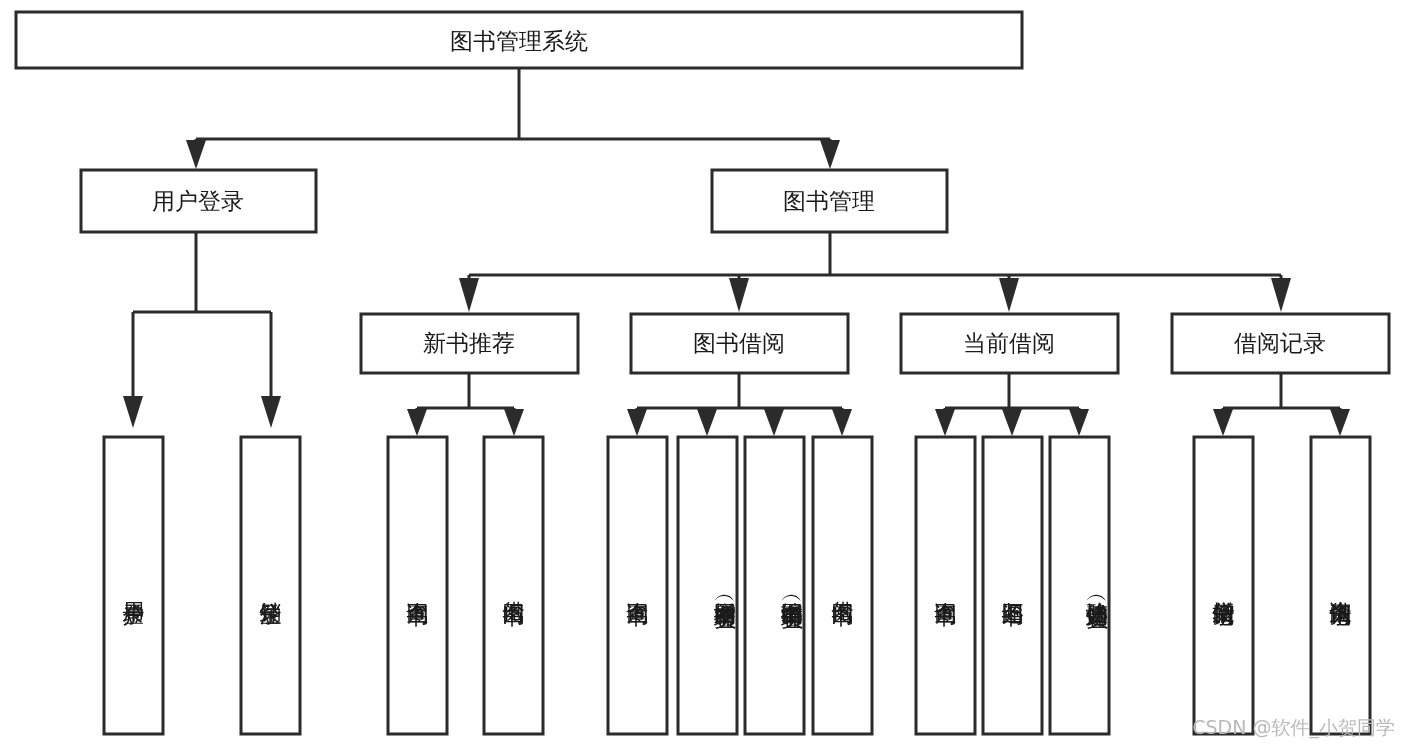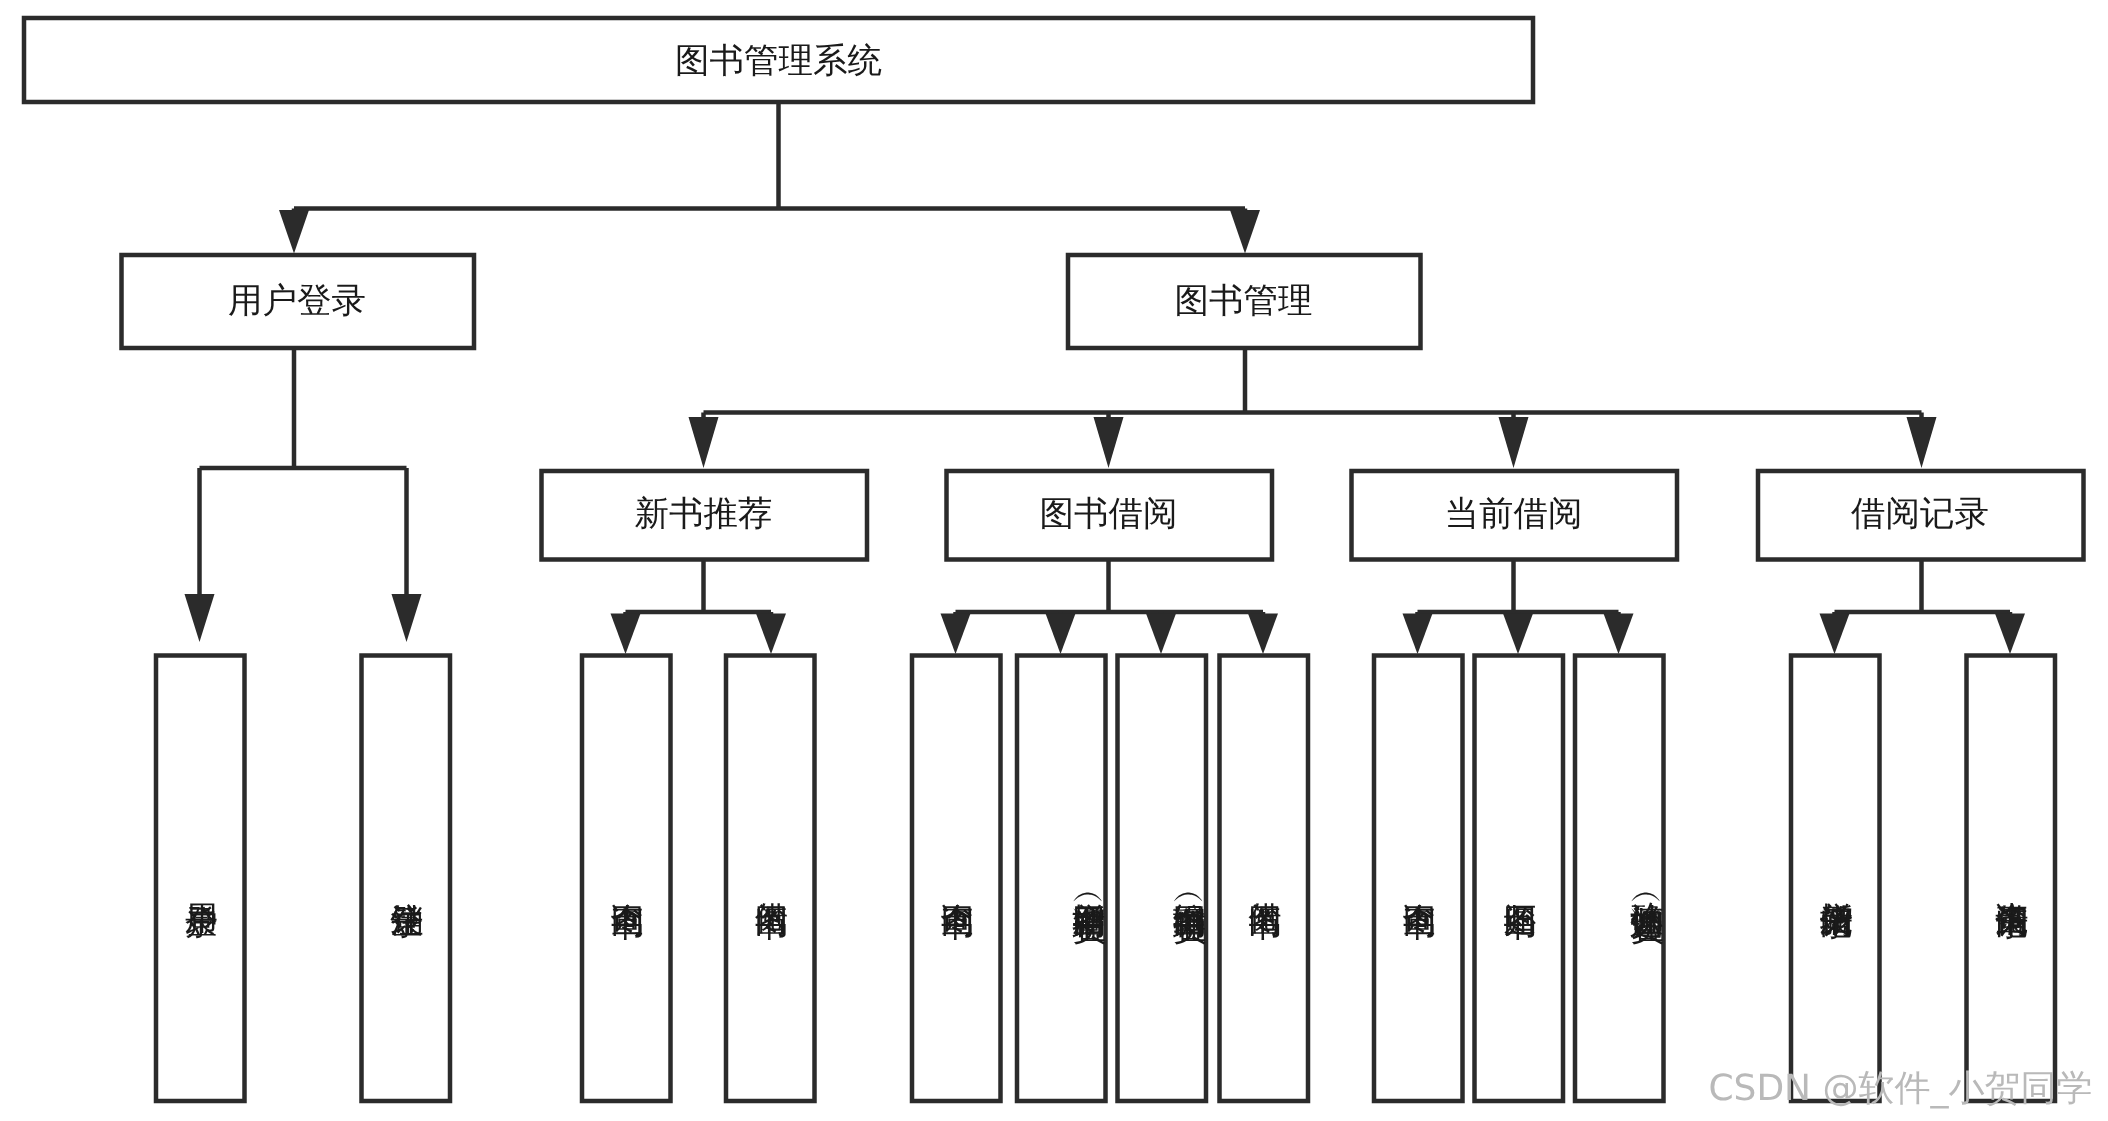--- a/index.html
+++ b/index.html
@@ -67,21 +67,21 @@
     pointer-events: none;
   }
   .vlabel-centered {
     align-items: center;
   }
   .watermark {
     position: absolute;
     right: 10px;
     bottom: 6px;
     font-family: "DejaVu Sans", "Liberation Sans", sans-serif;
-    font-size: 24px;
+    font-size: 19px;
     color: #b9b9b9;
     white-space: nowrap;
     user-select: none;
     margin-left: 40px;
   }
 </style>
 </head>
 <body>
 
 <div id="diagram-root">

